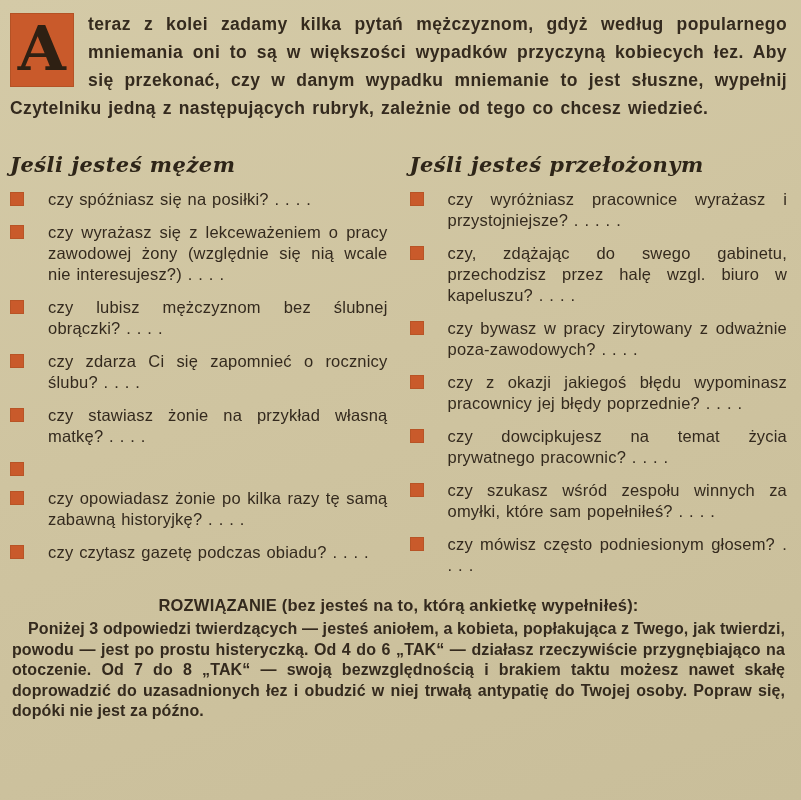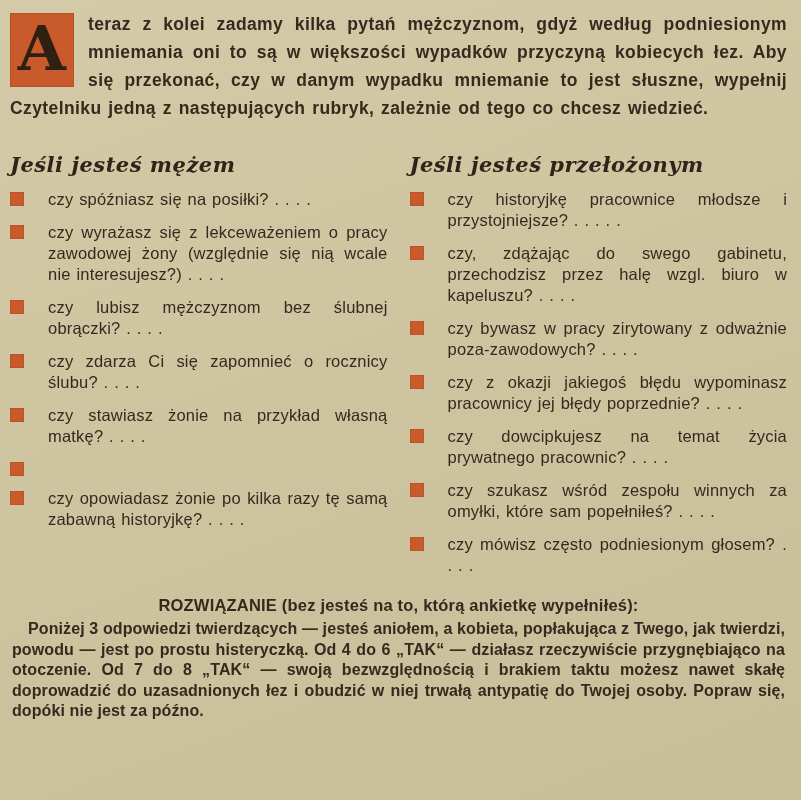--- a/index.html
+++ b/index.html
@@ -96,21 +96,21 @@
     margin: 0;
     letter-spacing: 0.1px;
   }
 </style>
 </head>
 <body>
 
 <div class="page">
 
   <div class="intro">
-    <span class="dropcap">A</span><span>teraz z kolei zadamy kilka pytań mężczyznom, gdyż według podniesionym mniemania oni to są w większości wypadków przyczyną kobiecych łez. Aby się przekonać, czy w danym wypadku mniemanie to jest słuszne, wypełnij Czytelniku jedną z następujących rubryk, zależnie od tego co chcesz wiedzieć.</span>
+    <span class="dropcap">A</span><span>teraz z kolei zadamy kilka pytań mężczyznom, gdyż według popularnego mniemania oni to są w większości wypadków przyczyną kobiecych łez. Aby się przekonać, czy w danym wypadku mniemanie to jest słuszne, wypełnij Czytelniku jedną z następujących rubryk, zależnie od tego co chcesz wiedzieć.</span>
   </div>
 
   <div class="columns">
     <div class="col">
       <h2 class="col-header">Jeśli jesteś mężem</h2>
       <div class="questions" id="questions-0">
           <div class="question">
             <span class="bullet"></span>
             <span class="qtext">czy spóźniasz się na posiłki? . . . .</span>
           </div>
@@ -130,28 +130,32 @@
             <span class="bullet"></span>
             <span class="qtext">czy stawiasz żonie na przykład własną matkę? . . . .</span>
           </div>
           <div class="question">
             <span class="bullet"></span>
           </div>
           <div class="question">
             <span class="bullet"></span>
             <span class="qtext">czy opowiadasz żonie po kilka razy tę samą zabawną historyjkę? . . . .</span>
           </div>
+          <div class="question">
+            <span class="bullet"></span>
+            <span class="qtext">czy czytasz gazetę podczas obiadu? . . . .</span>
+          </div>
         </div>
     </div>
     <div class="col">
       <h2 class="col-header">Jeśli jesteś przełożonym</h2>
       <div class="questions" id="questions-1">
           <div class="question">
             <span class="bullet"></span>
-            <span class="qtext">czy historyjkę pracownice młodsze i przystojniejsze? . . . . .</span>
+            <span class="qtext">czy wyróżniasz pracownice wyrażasz i przystojniejsze? . . . . .</span>
           </div>
           <div class="question">
             <span class="bullet"></span>
             <span class="qtext">czy, zdążając do swego gabinetu, przechodzisz przez halę wzgl. biuro w kapeluszu? . . . .</span>
           </div>
           <div class="question">
             <span class="bullet"></span>
             <span class="qtext">czy bywasz w pracy zirytowany z odważnie poza-zawodowych? . . . .</span>
           </div>
           <div class="question">

